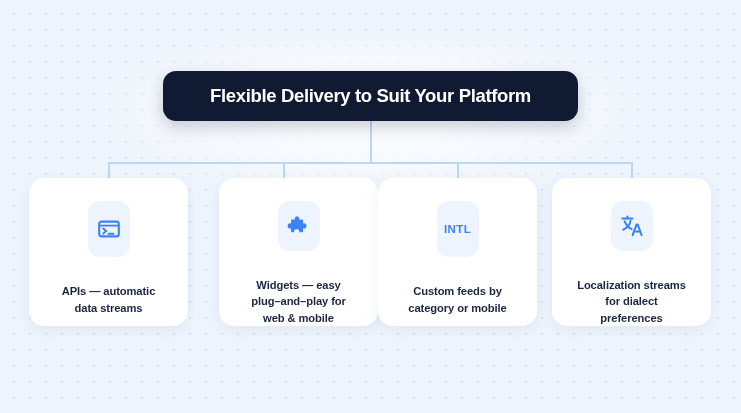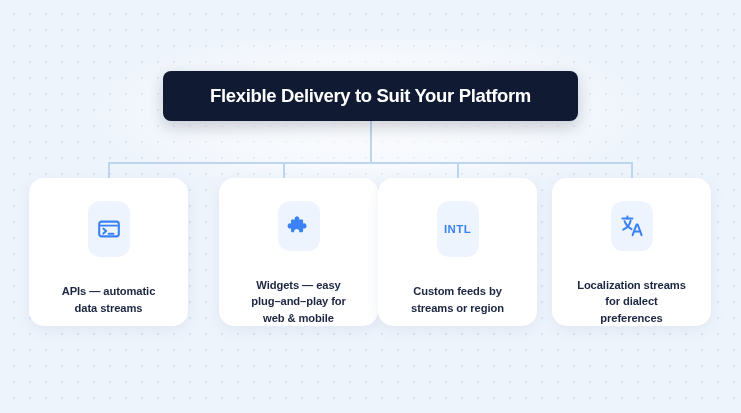--- a/index.html
+++ b/index.html
@@ -77,21 +77,21 @@
   #drop-line-3 { left: 631px; }
 
   
   #header-pill {
     position: absolute;
     left: 163px;
     top: 71px;
     width: 415px;
     height: 50px;
     background-color: #101b33;
-    border-radius: 8px;
+    border-radius: 13px;
     display: flex;
     align-items: center;
     justify-content: center;
     box-shadow: 0 6px 16px rgba(16,27,51,0.20);
   }
 
   #header-title {
     color: #ffffff;
     font-size: 18.5px;
     font-weight: bold;
@@ -194,21 +194,21 @@
     <div class="card-label">Widgets — easy
 plug–and–play for
 web &amp; mobile</div>
   </div>
 
   <div class="card" id="card-2">
     <div class="icon-tile">
       <span class="icon-text">INTL</span>
     </div>
     <div class="card-label">Custom feeds by
-streams or region</div>
+category or mobile</div>
   </div>
 
   <div class="card" id="card-3">
     <div class="icon-tile">
       <span>
         <svg width="24" height="24" viewBox="0 0 24 24" fill="none">
           <path d="M2.4 4.5H12.4" stroke="#3b82f6" stroke-width="2" stroke-linecap="round"></path>
           <path d="M7.4 2.6V4.5" stroke="#3b82f6" stroke-width="2" stroke-linecap="round"></path>
           <path d="M10.6 6.6C9.9 10.4 7.3 13.8 3.2 15.6" stroke="#3b82f6" stroke-width="2" stroke-linecap="round"></path>
           <path d="M4.6 7.2C6.0 11.2 8.6 13.7 11.6 15.1" stroke="#3b82f6" stroke-width="2" stroke-linecap="round"></path>

